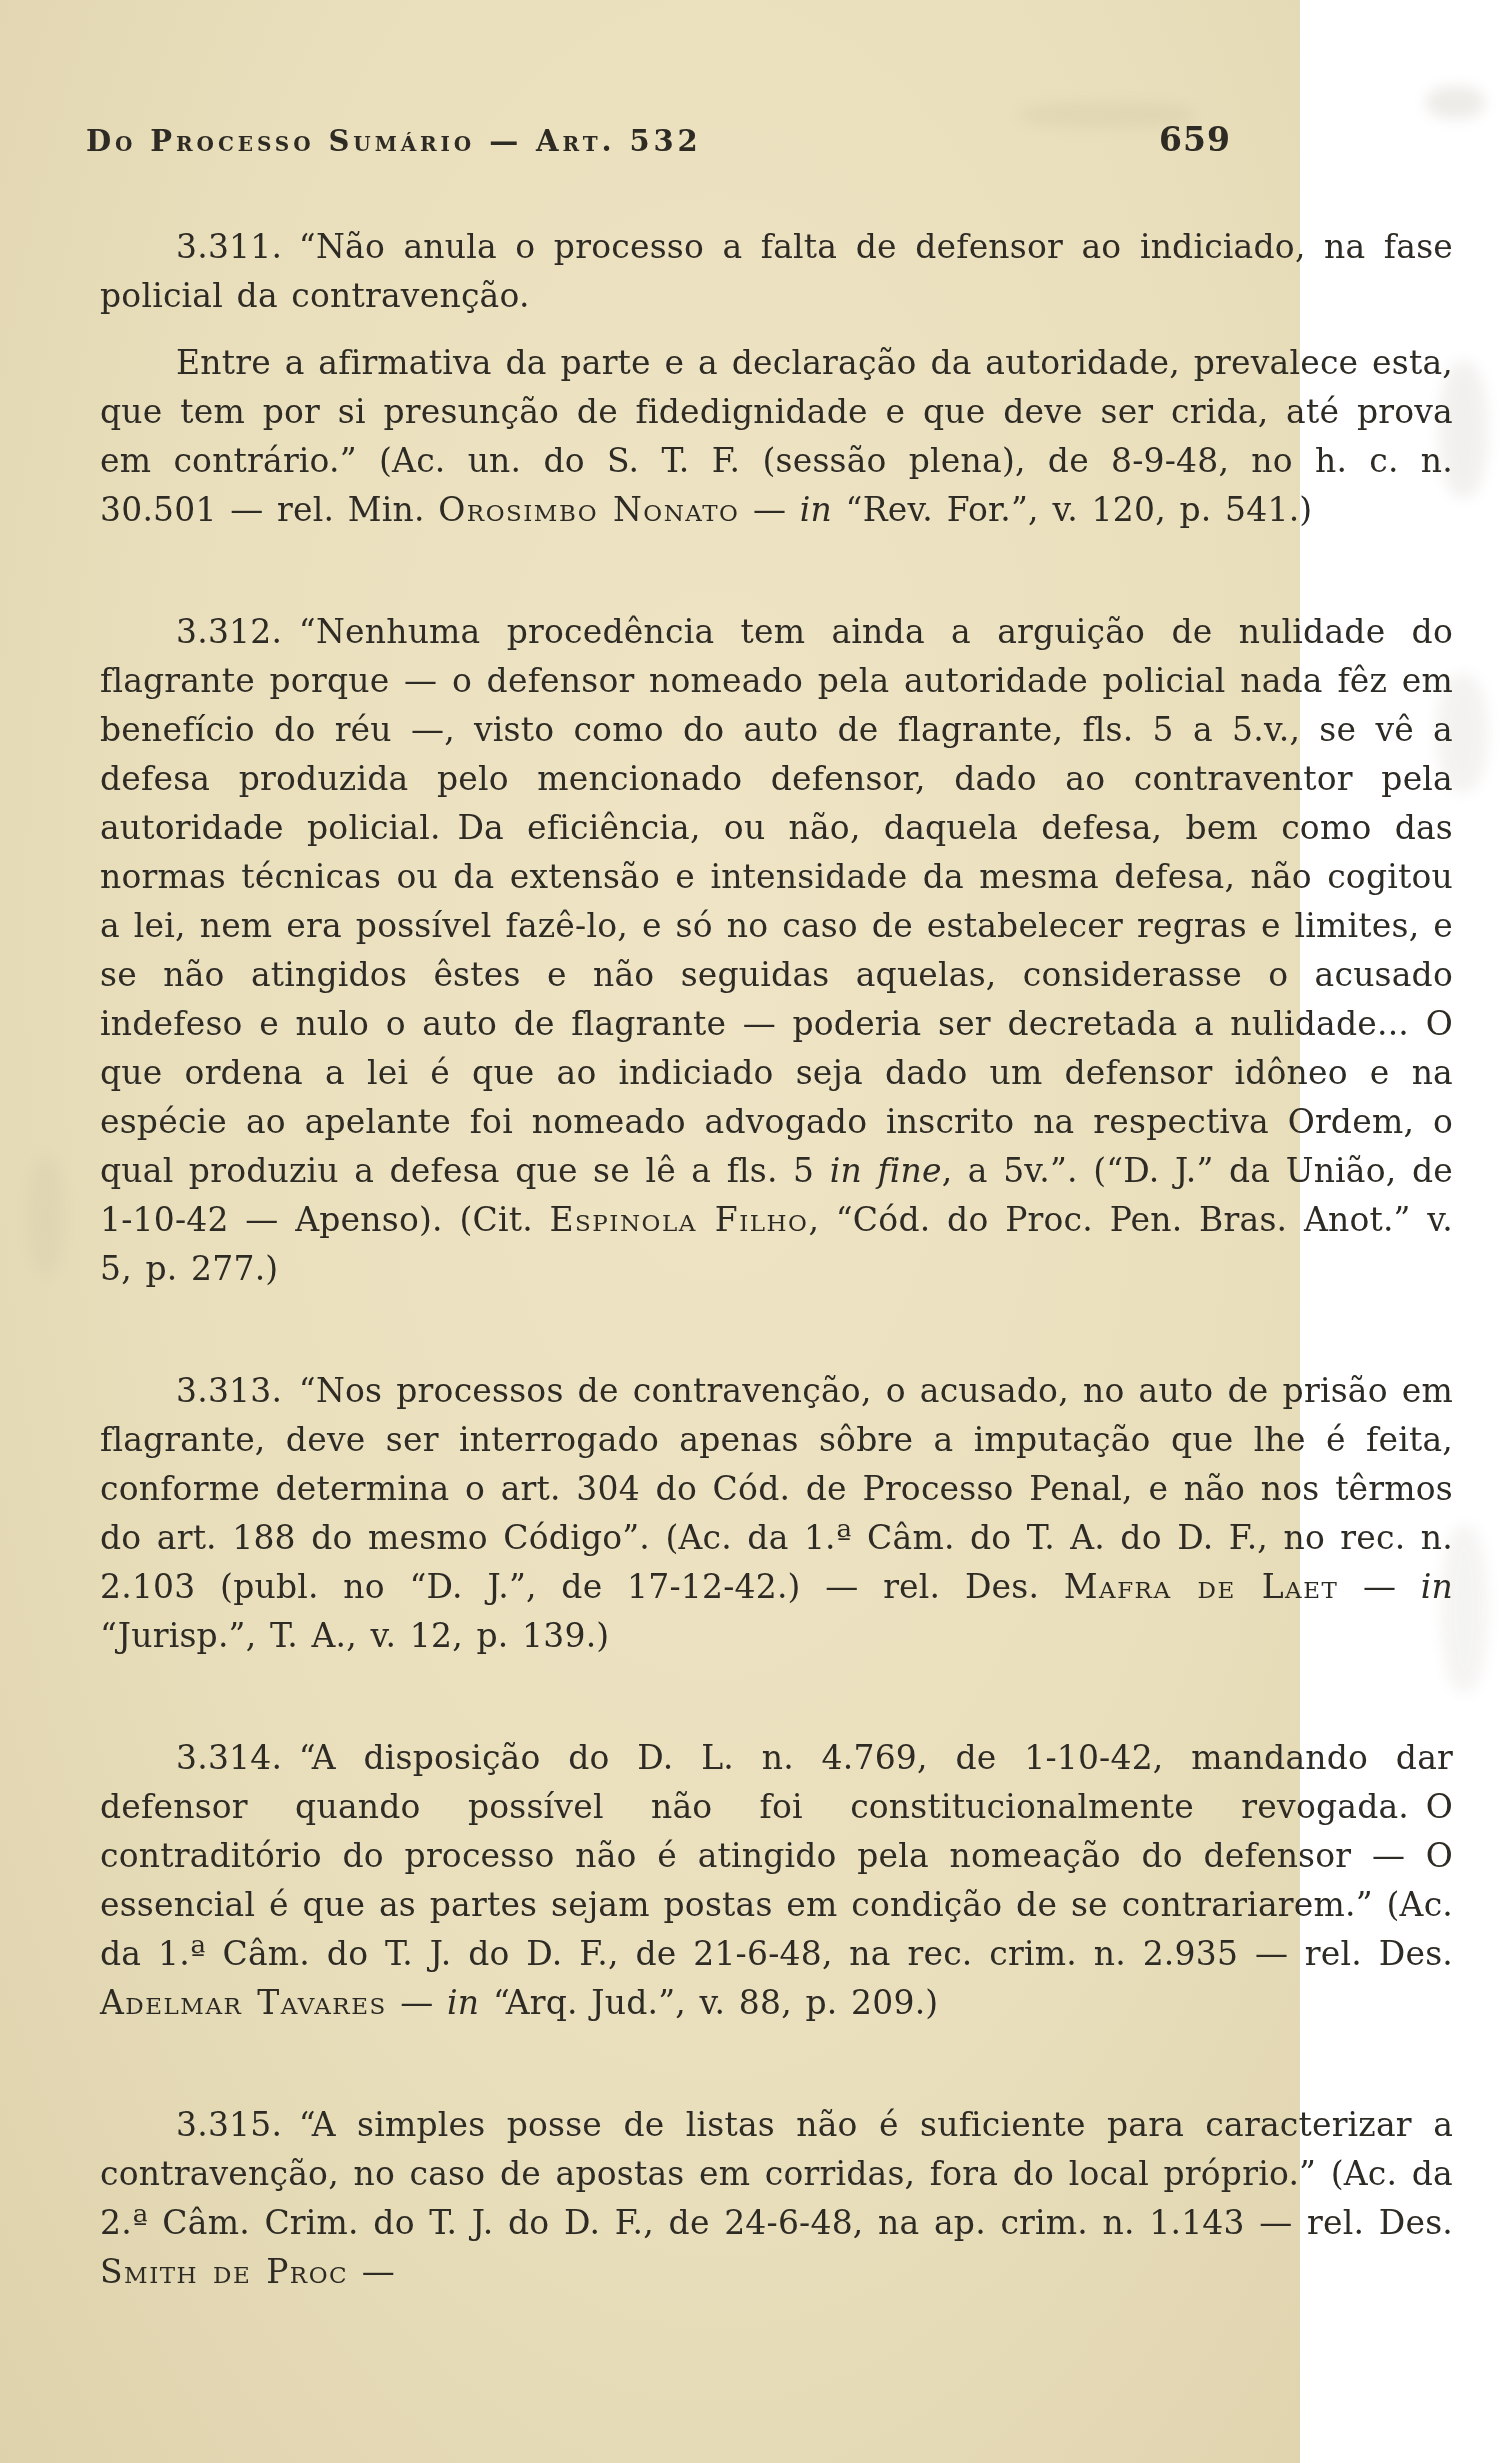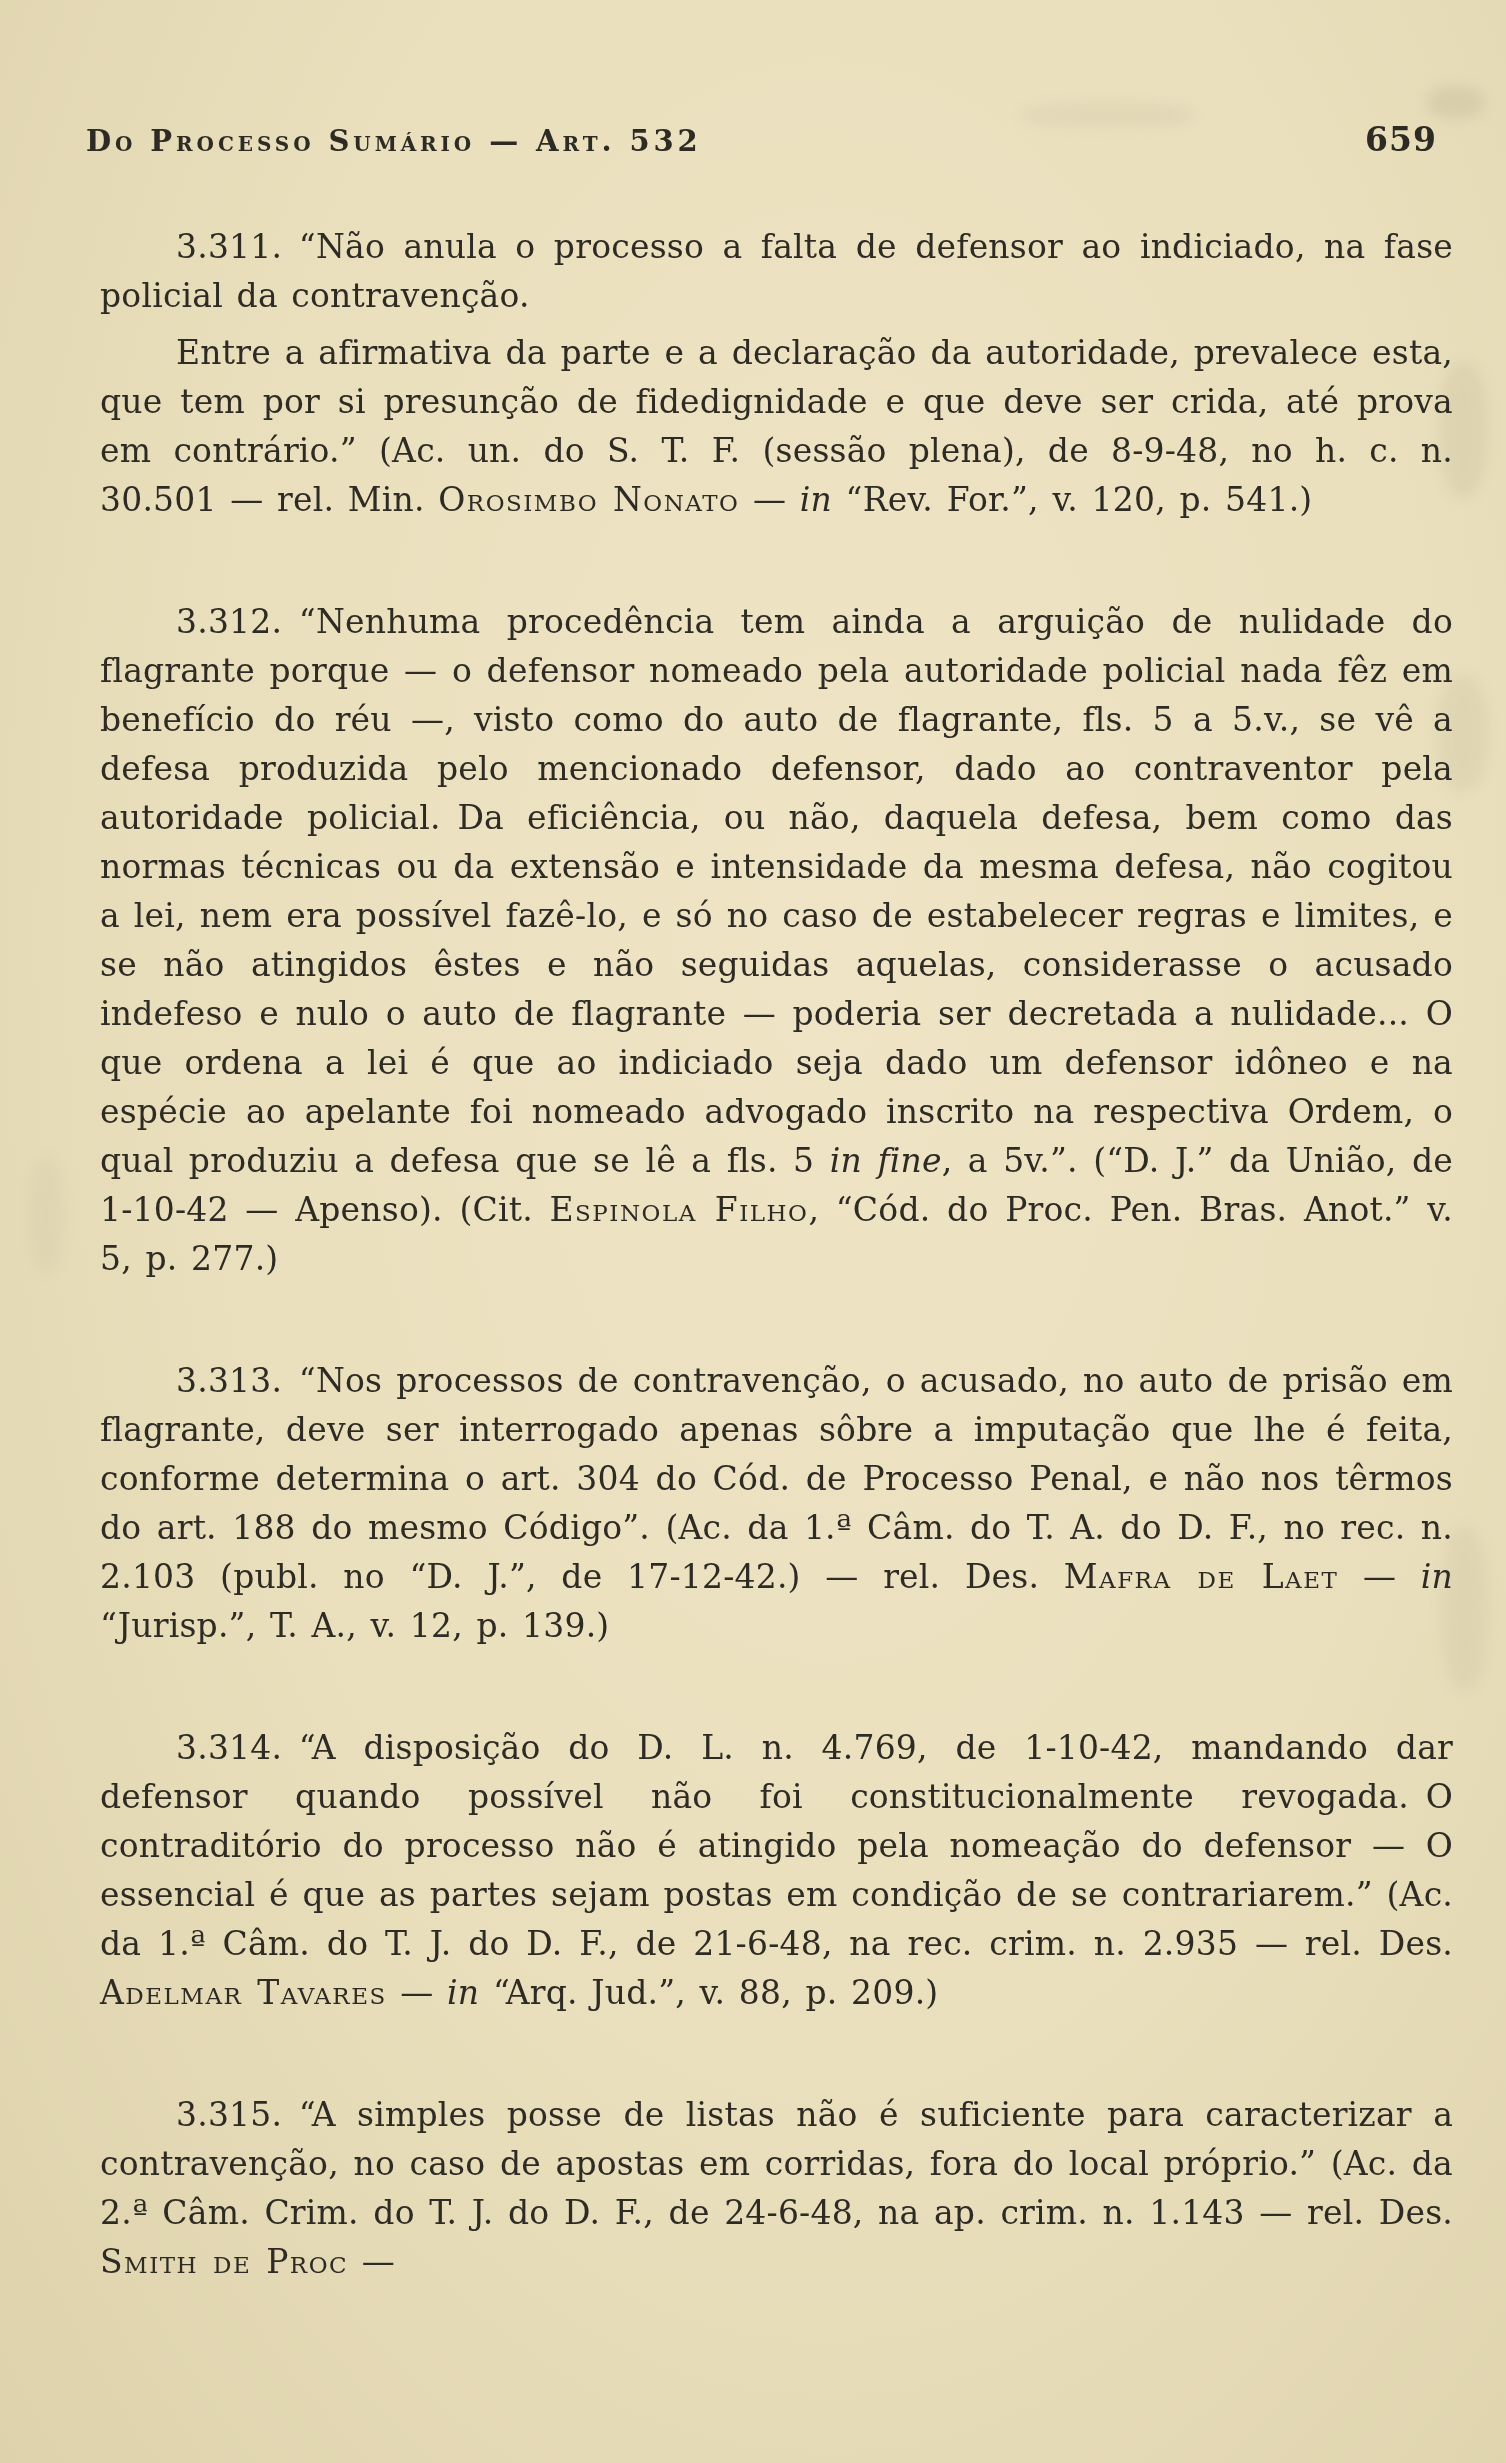--- a/index.html
+++ b/index.html
@@ -3,21 +3,21 @@
 <meta charset="utf-8">
 <style>
   html, body { margin: 0; padding: 0; }
   body {
     width: 1506px; height: 2463px;
     font-family: "DejaVu Serif", "Liberation Serif", serif;
     overflow: hidden;
   }
   .page {
     position: relative;
-    width: 1506px; height: 2463px;
+    width: 1300px; height: 2463px;
     background:
       radial-gradient(ellipse at 55% 38%, var(--paper-light) 0%, var(--paper) 55%, var(--paper-dark) 100%);
     color: var(--ink);
   }
   .page-header {
     position: absolute;
     top: 120px; left: 86px; right: 69px;
     display: flex;
     justify-content: space-between;
     align-items: baseline;
@@ -44,21 +44,21 @@
     margin: 73px 0 0 0;
     font-size: 33px;
     line-height: 49px;
     text-align: justify;
     text-indent: 76px;
     word-spacing: 2.9px;
     letter-spacing: 0.2px;
     color: var(--ink);
   }
   .para:first-child { margin-top: 0; }
-  .para.tight { margin-top: 8px; }
+  .para.tight { margin-top: 18px; }
   .run-italic { font-style: italic; }
   .run-smallcaps { font-variant: small-caps; letter-spacing: 1.5px; }
   
   .smudge {
     position: absolute;
     background: #837a63;
     border-radius: 45%;
     filter: blur(6.9px);
     pointer-events: none;
   }

